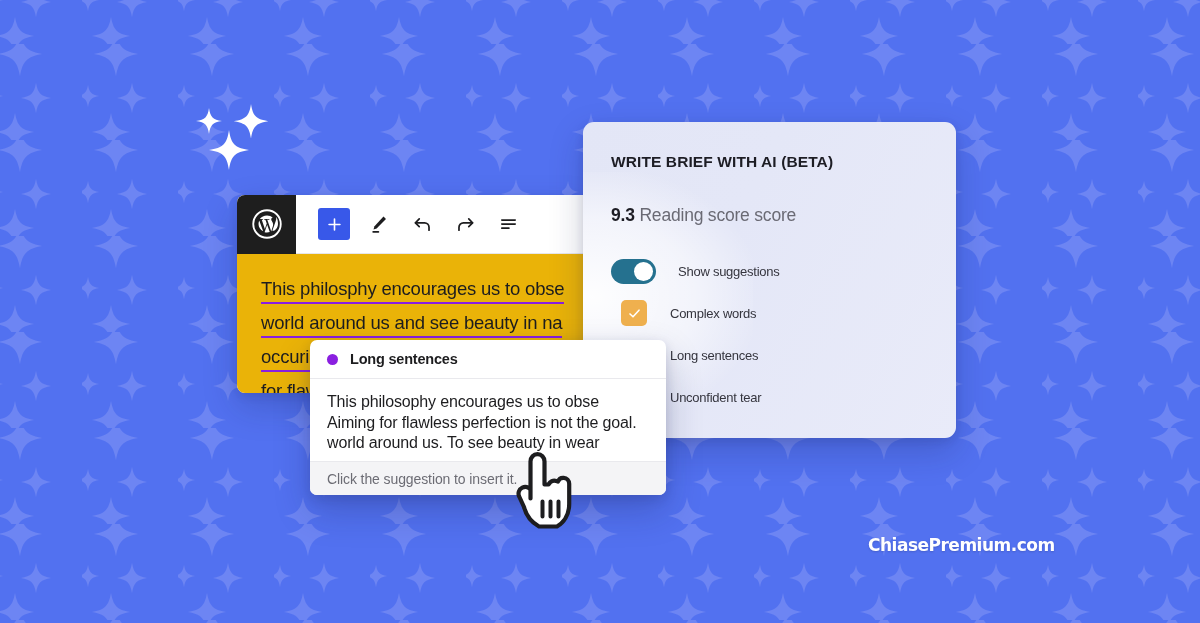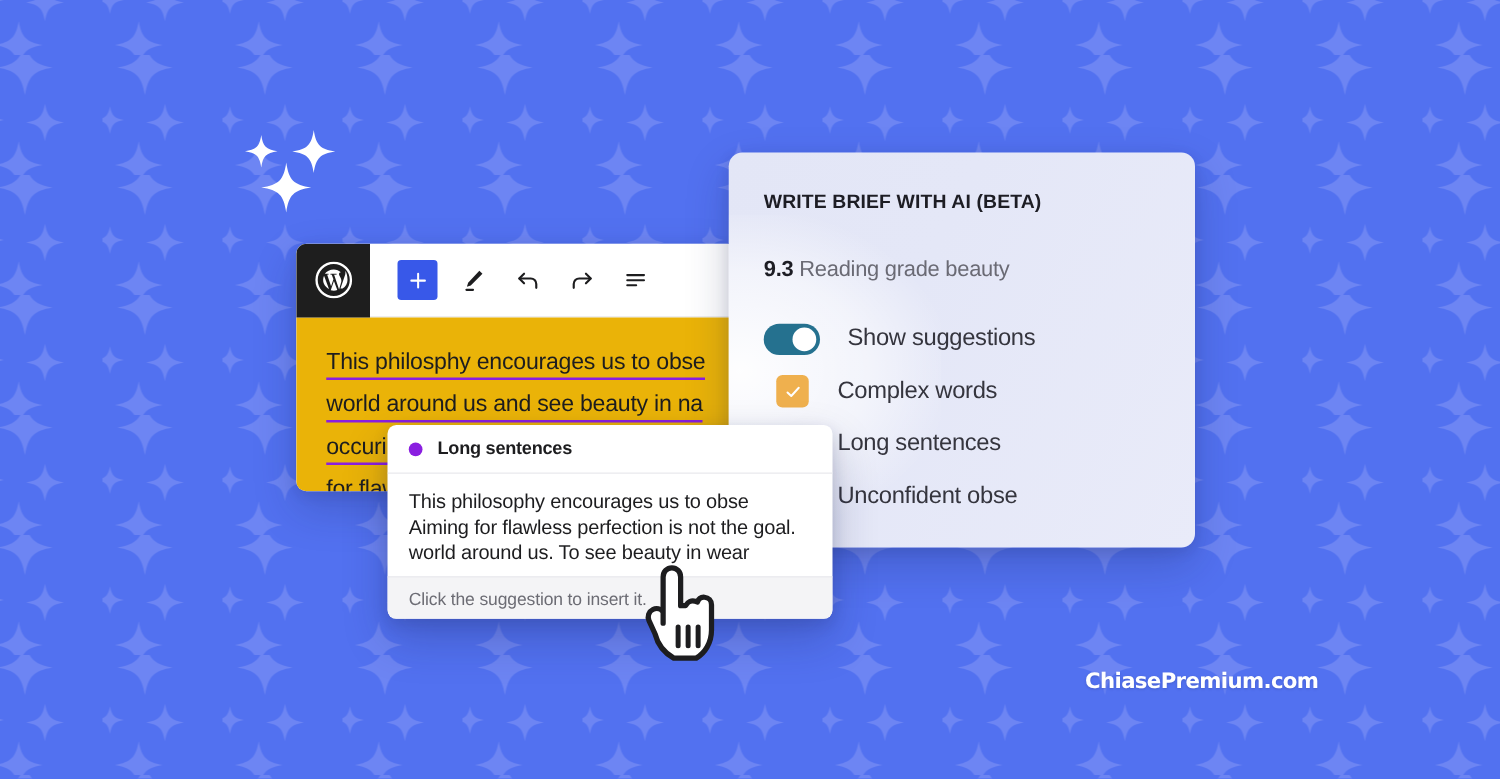--- a/index.html
+++ b/index.html
@@ -209,21 +209,21 @@
   }
   #option-list { margin-top: 24px; }
   .option-row {
     display: flex;
     align-items: center;
     height: 42px;
     cursor: pointer;
   }
   .option-label {
     margin-left: 21px;
-    font-size: 19px;
+    font-size: 13px;
     color: #35353e;
     letter-spacing: -0.25px;
     text-align: right;
   }
   #show-suggestions-toggle {
     width: 45px;
     height: 25px;
     border-radius: 13px;
     background: #25718f;
     position: relative;
@@ -373,21 +373,21 @@
 </div>
 
 <div id="ai-panel" class="card">
   <div id="ai-panel-glow"></div>
   <div id="ai-panel-inner">
 
     <div id="ai-panel-heading">WRITE BRIEF WITH AI (BETA)</div>
 
     <div id="reading-score-row">
       <span id="reading-score-value">9.3</span>
-      <span>Reading grade beauty</span>
+      <span>Reading score score</span>
     </div>
 
     <div id="option-list">
 
       <div class="option-row toggle-row">
         <div id="show-suggestions-toggle">
           <div class="knob"></div>
         </div>
         <span class="option-label">Show suggestions</span>
       </div>
@@ -409,21 +409,21 @@
         </div>
         <span class="option-label">Long sentences</span>
       </div>
 
       <div class="option-row check-row">
         <div class="checkbox" style="background:#1cbc8c">
           <svg width="15" height="15" viewBox="0 0 20 20">
             <path d="M4 10.6 L8 14.4 L16 5.6" fill="none" stroke="#ffffff" stroke-width="2.1" stroke-linecap="round" stroke-linejoin="round"></path>
           </svg>
         </div>
-        <span class="option-label">Unconfident obse</span>
+        <span class="option-label">Unconfident tear</span>
       </div>
 
     </div>
   </div>
 </div>
 
 <div id="suggestion-card" class="card">
   <div id="suggestion-header">
     <div id="suggestion-dot"></div>
     <div id="suggestion-title">Long sentences</div>

